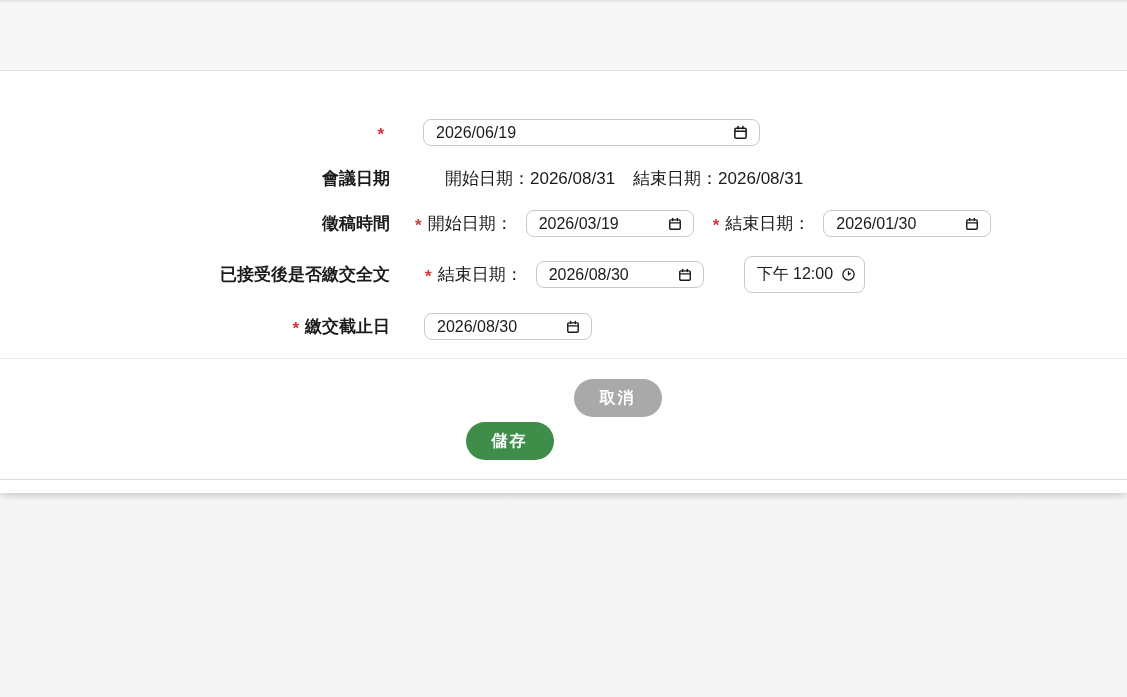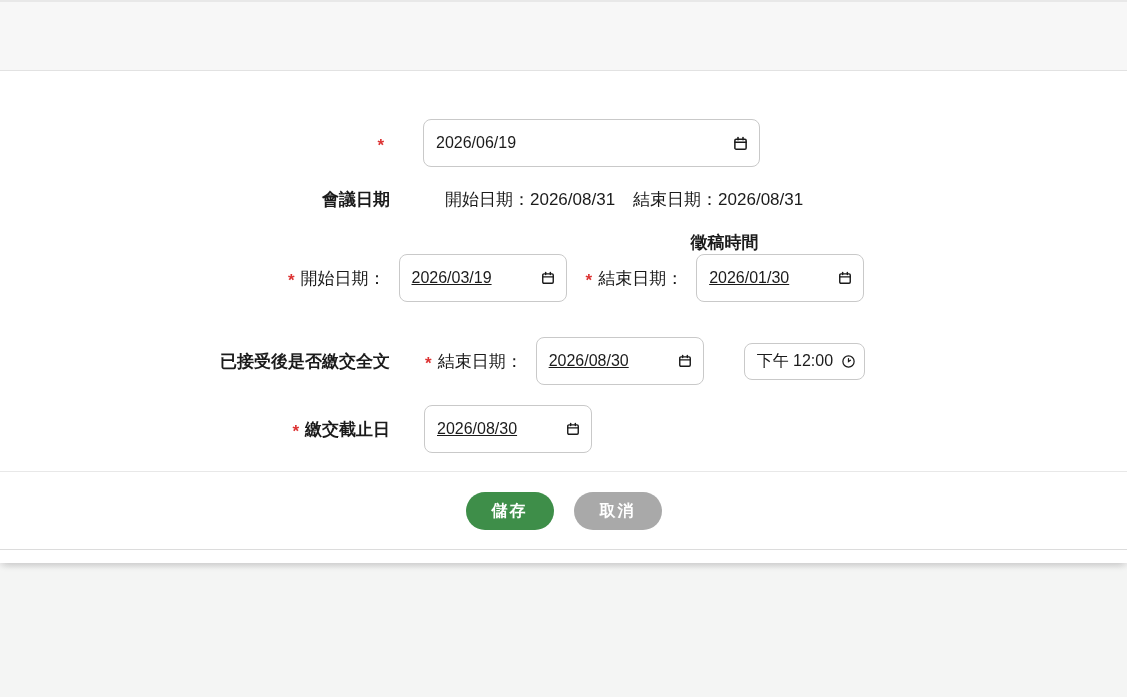--- a/index.html
+++ b/index.html
@@ -20,54 +20,54 @@
 
   .top-strip{height:2px;background:#e8e8e8;flex:none;}
   .header-band{height:69px;background:var(--header-band);border-bottom:1px solid #e2e2e2;flex:none;}
 
   .card{background:#fff;flex:none;border-bottom:1px solid var(--card-edge);}
   .form-area{padding-top:48px;padding-bottom:18px;}
 
   .form-row{display:flex;align-items:center;}
   .mb21{margin-bottom:21px;}
   .mb20{margin-bottom:20px;gap:12px;}
-  .mb19{margin-bottom:35px;flex-direction:column;}
+  .mb19{margin-bottom:19px;}
 
   .label-cell{width:390px;flex:none;text-align:right;font-size:17px;font-weight:700;
     display:flex;justify-content:flex-end;align-items:center;white-space:nowrap;}
   .content-cell{display:flex;align-items:center;white-space:nowrap;}
   .pl33{padding-left:33px;}
   .pl43{padding-left:43px;}
   .pl25{padding-left:25px;}
   .pl23{padding-left:23px;}
   .pl34{padding-left:34px;}
 
   .req{color:var(--required-red);font-weight:700;font-size:17px;margin-right:6px;line-height:1;position:relative;top:2px;}
   .inline-lbl{font-size:17px;font-weight:400;margin-right:13px;}
   .static-text{font-size:17px;font-weight:400;}
   .gap18{display:inline-block;width:18px;}
 
-  .date-input,.time-input{height:48px;border:1px solid var(--input-border);border-radius:8px;
+  .date-input,.time-input{height:27px;border:1px solid var(--input-border);border-radius:8px;
     background:#fff;display:flex;align-items:center;justify-content:space-between;
     padding:0 11px 0 12px;font-size:16px;color:var(--text);cursor:text;}
   .w-lg{width:337px;}
-  .w-md{width:168px;text-decoration:underline;}
+  .w-md{width:168px;}
   .w-time{width:121px;height:37px;}
   .picker-icon{display:flex;align-items:center;flex:none;margin-left:8px;cursor:pointer;}
   .picker-icon svg{display:block;}
 
   .group2{margin-left:19px;display:flex;align-items:center;}
   .group-time{margin-left:40px;display:flex;align-items:center;}
 
   .actions-divider{height:1px;background:var(--divider);width:100%;}
   .actions{display:flex;justify-content:center;gap:20px;padding:20px 0 19px 0;}
   .btn{height:38px;min-width:88px;padding:0 26px;border:none;border-radius:19px;
     color:#fff;font-weight:700;font-size:16px;letter-spacing:2px;cursor:pointer;
     font-family:inherit;display:flex;align-items:center;justify-content:center;}
-  .btn-save{background:var(--save-green);}
+  .btn-save{background:var(--save-green);margin-top:43px;}
   .btn-cancel{background:var(--cancel-gray);}
 
   .card-shadow-strip{height:13px;background:#fff;flex:none;box-shadow:0 5px 7px -3px rgba(0,0,0,0.18);position:relative;z-index:2;}
   .page-bottom{flex:1;background:linear-gradient(to bottom,#ededed 0,var(--page-bottom) 7px);}
 </style>
 </head>
 <body>
 
 <div class="page">
   <div class="top-strip"></div>

